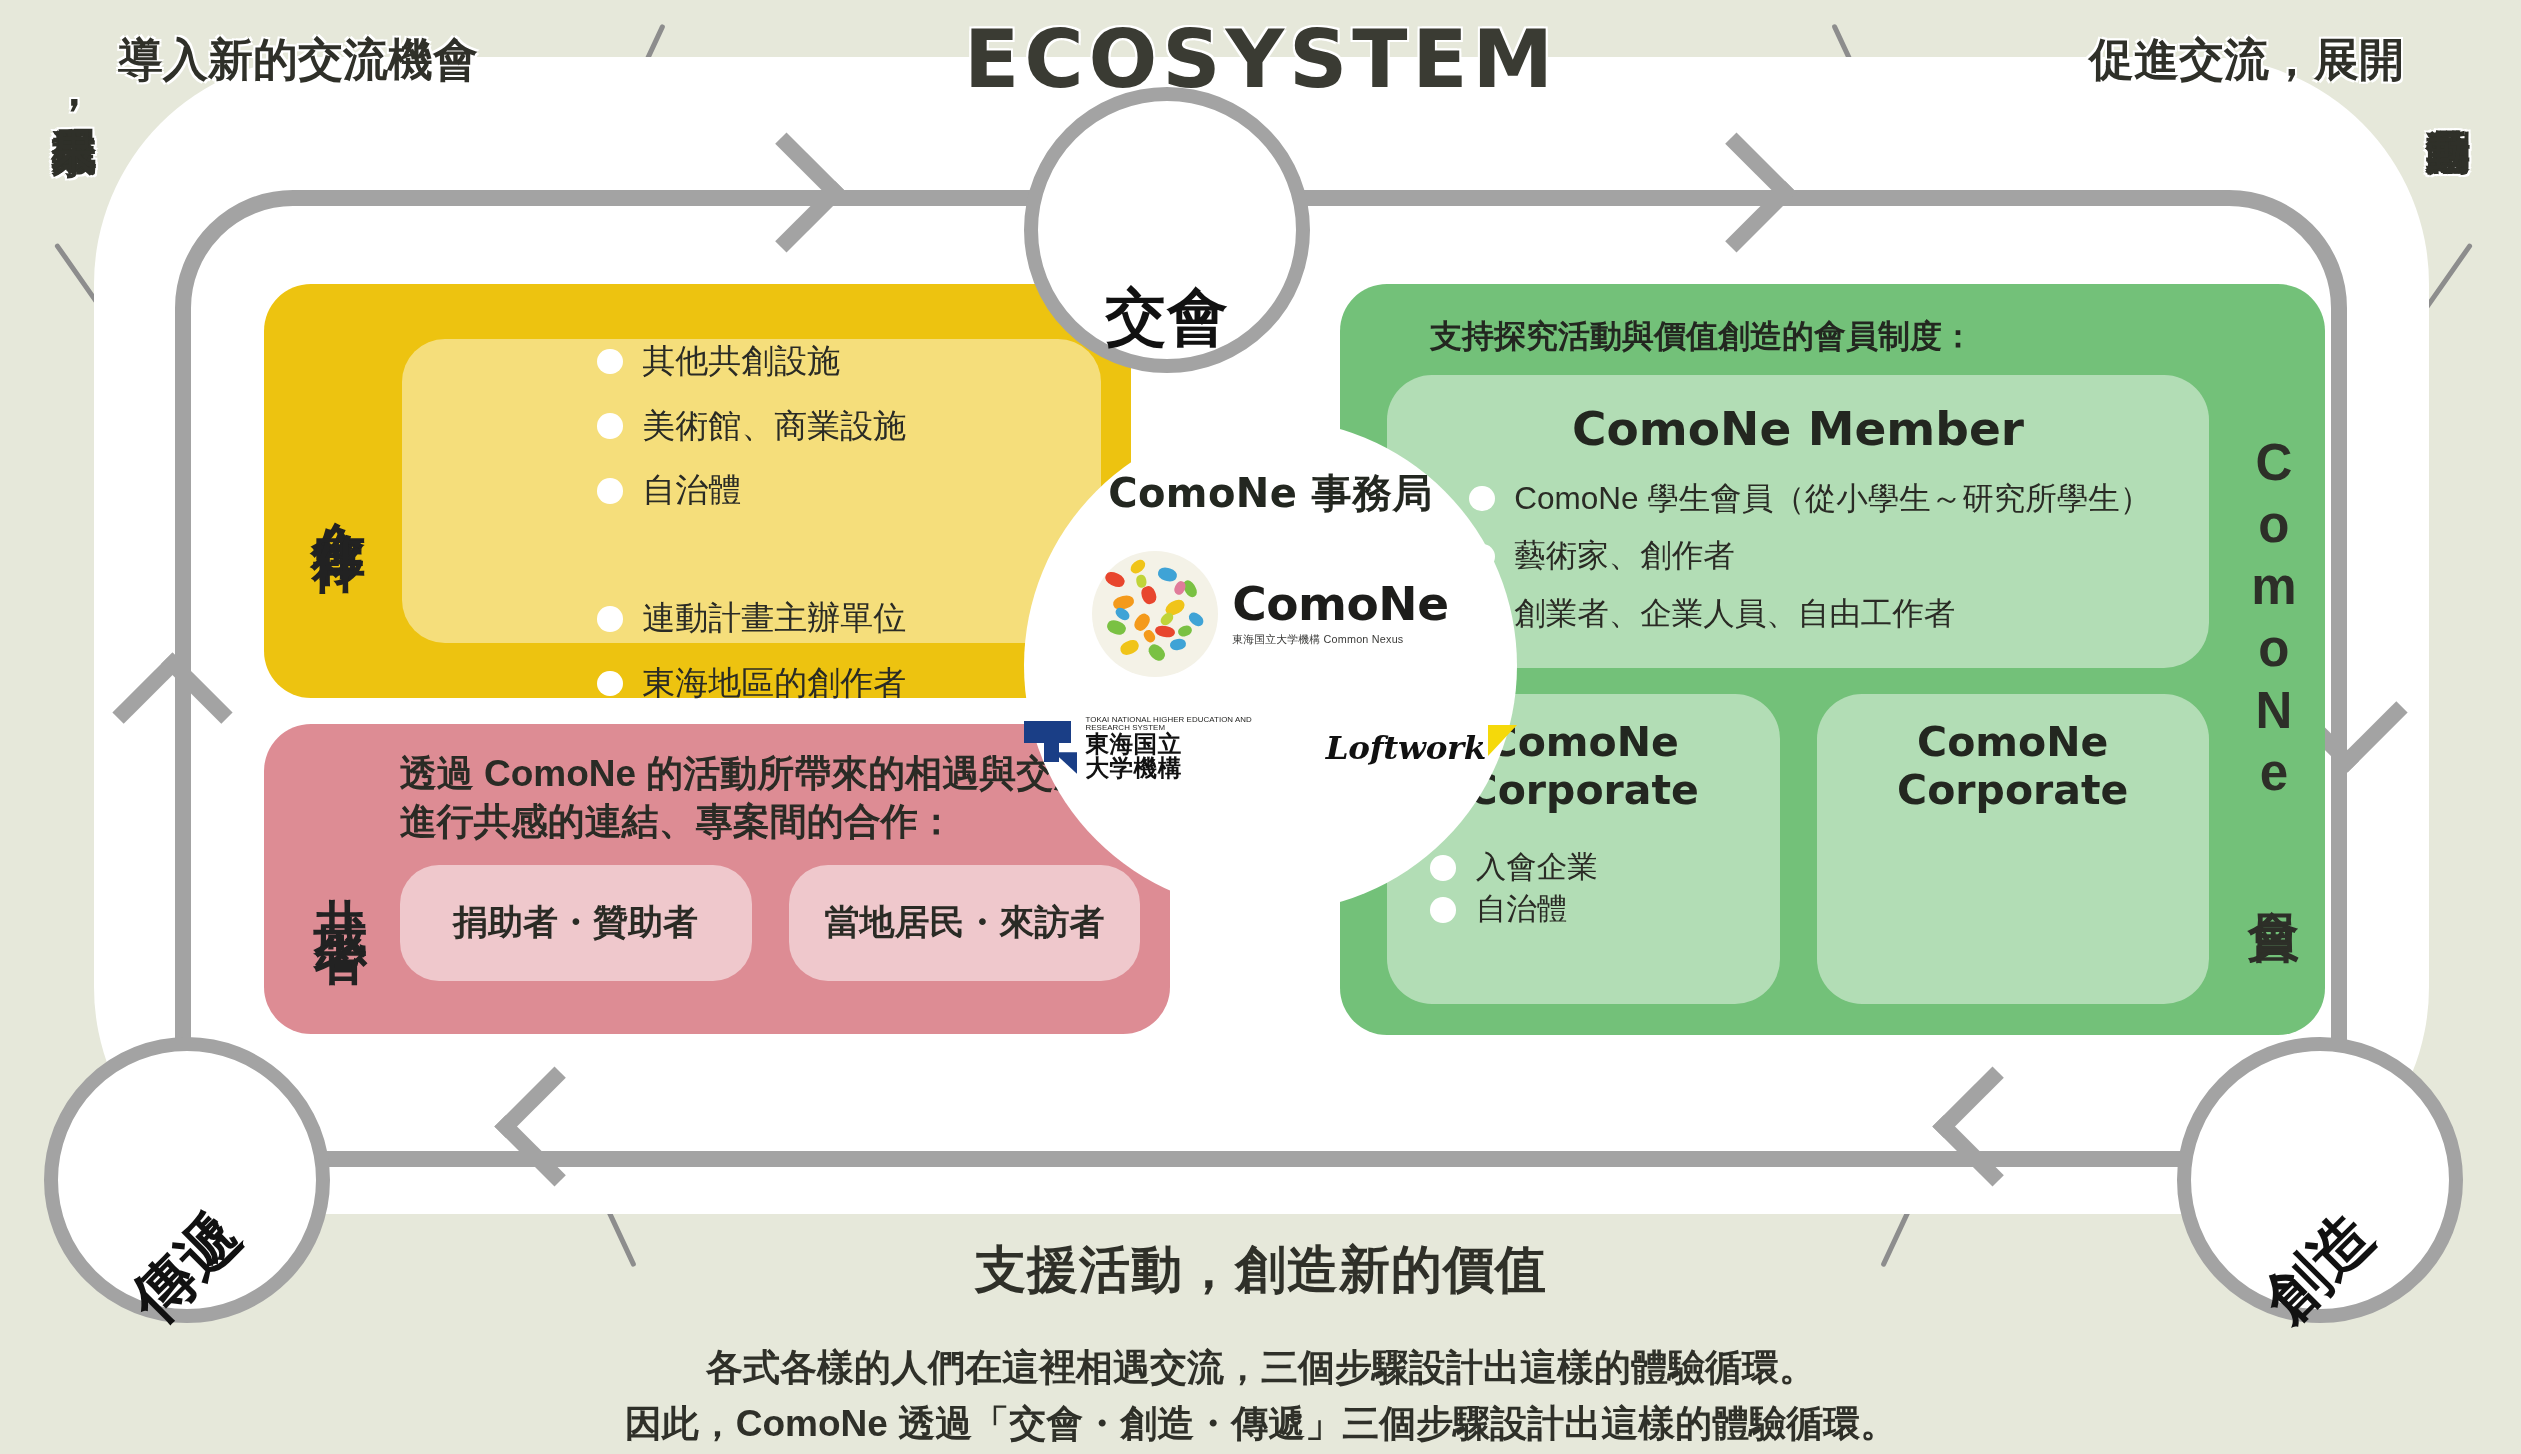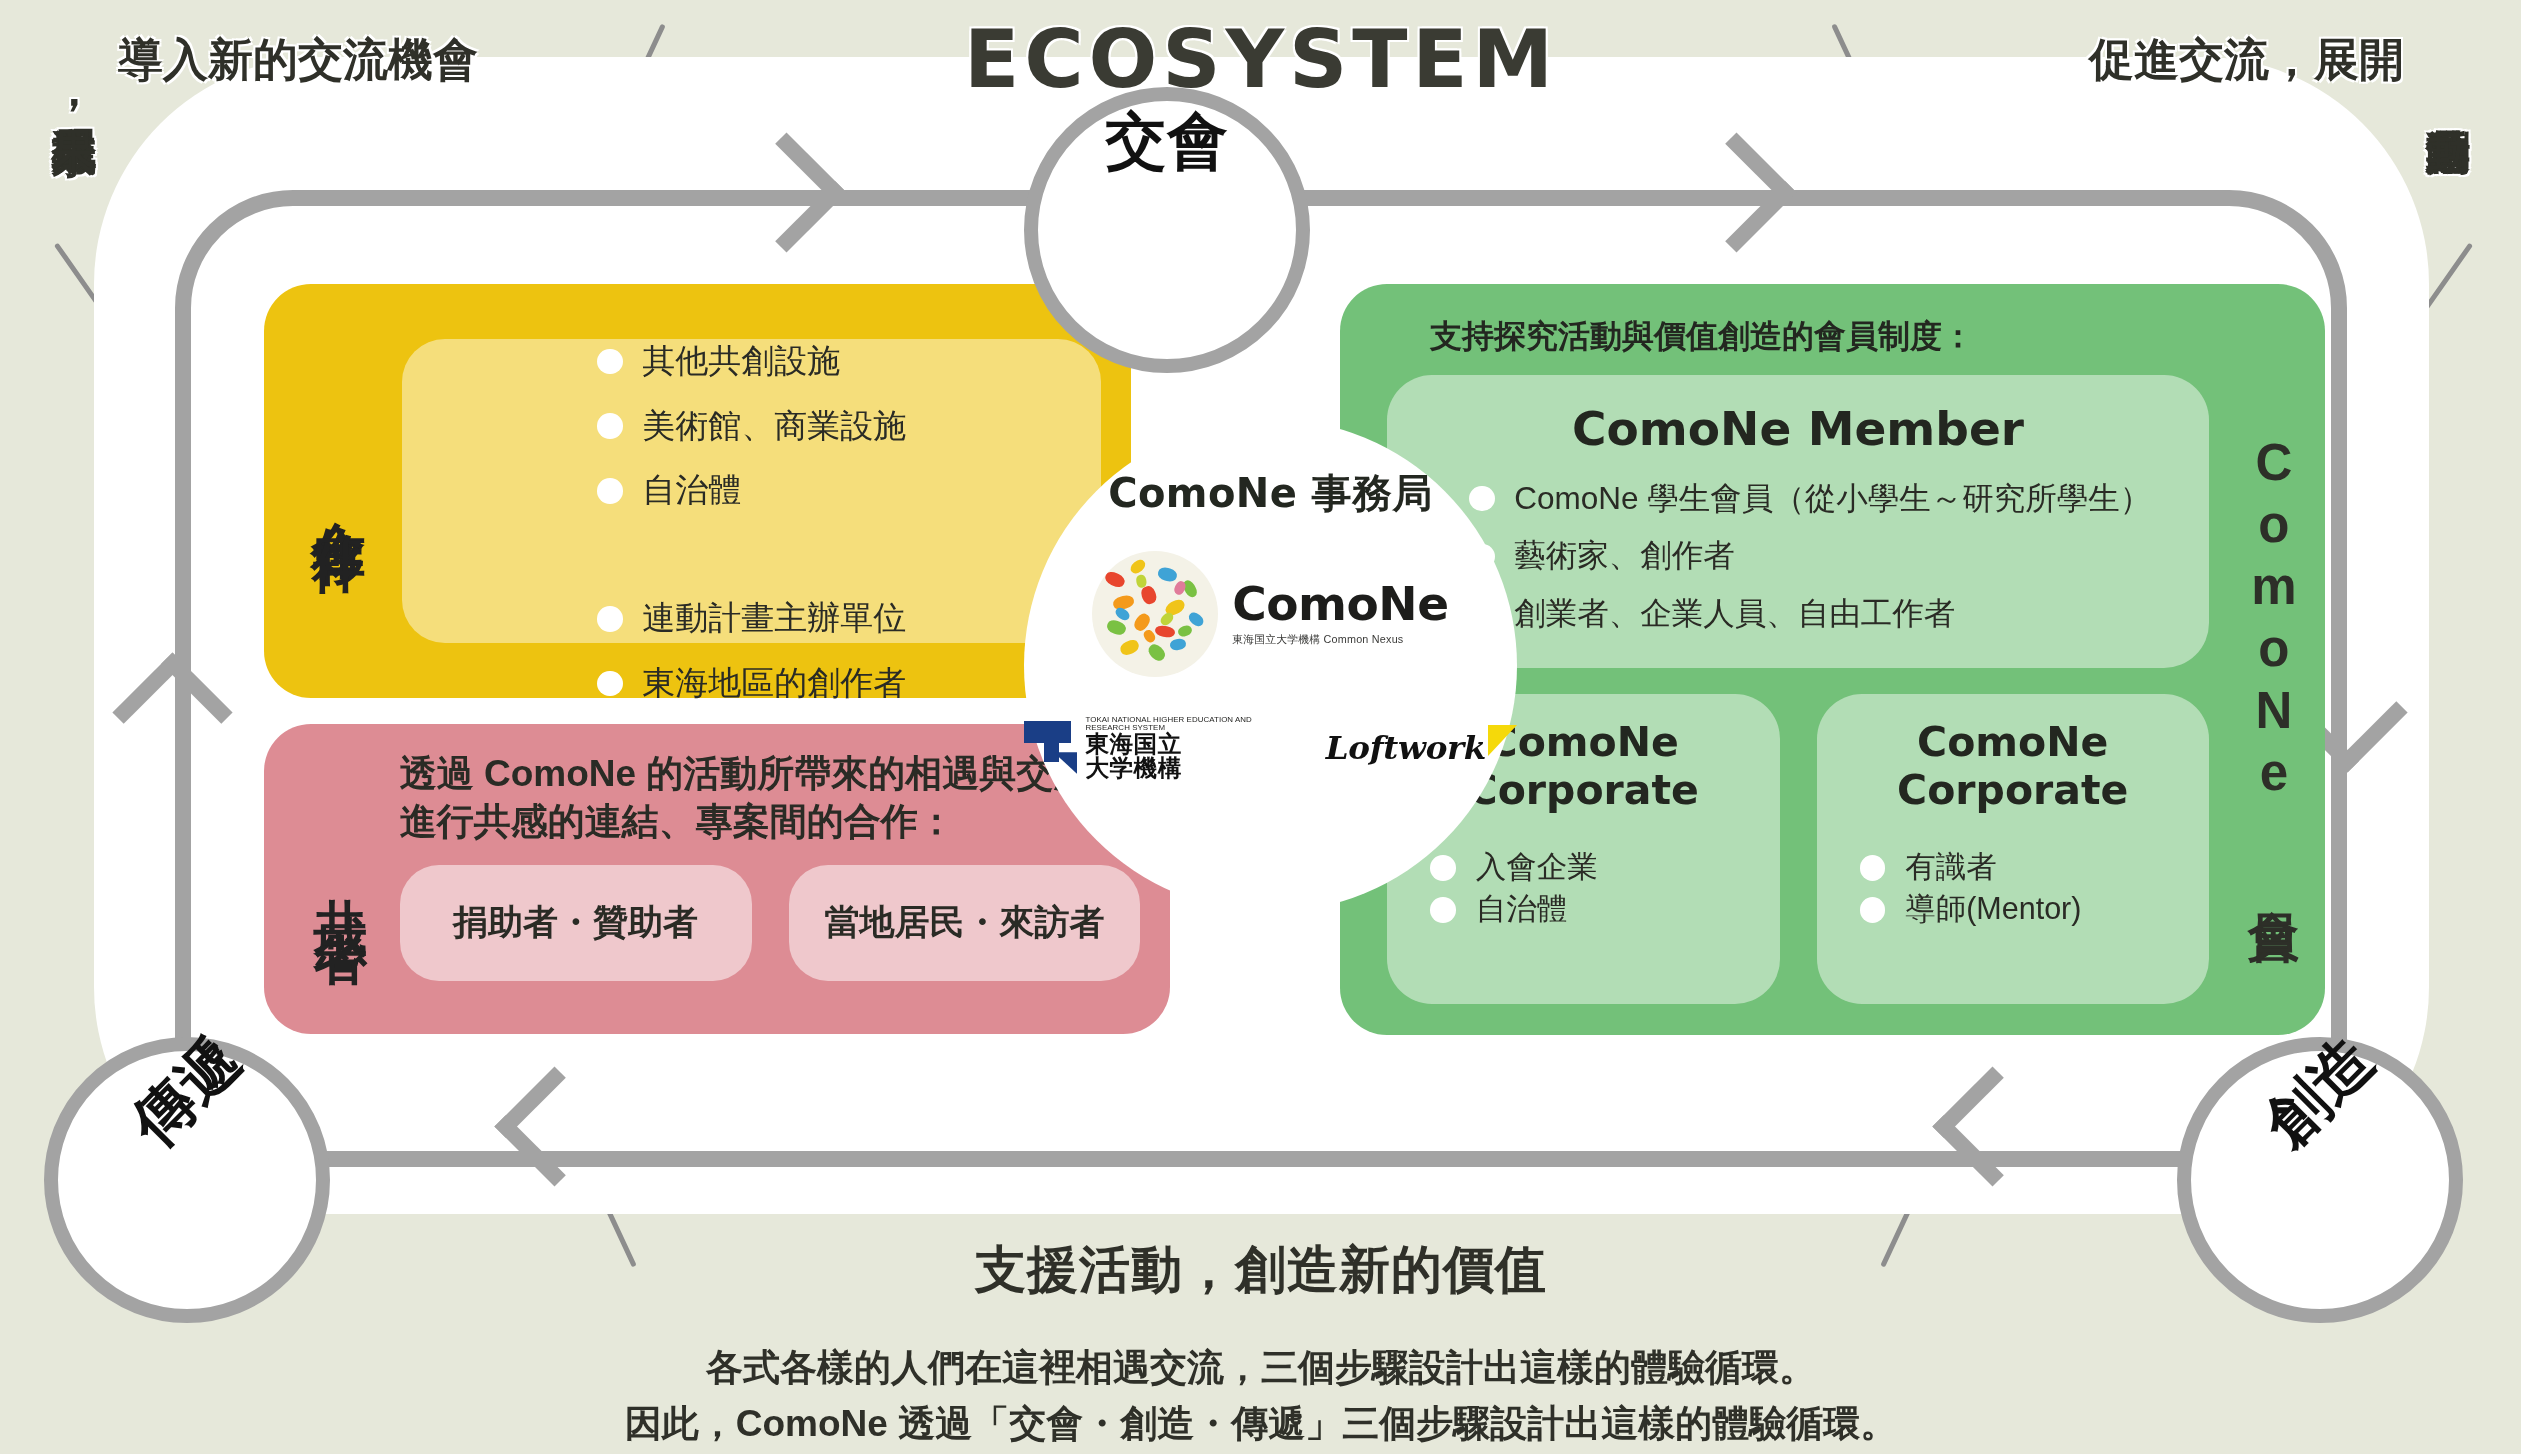--- a/index.html
+++ b/index.html
@@ -30,21 +30,21 @@
   .chev{position:absolute;width:85px;height:85px;border-top:16.7px solid #a3a3a3;border-right:16.7px solid #a3a3a3;box-sizing:border-box;}
   .chev.right{transform:rotate(45deg);}
   .chev.left{transform:rotate(-135deg);}
   .chev.down{transform:rotate(135deg);}
   .chev.up{transform:rotate(-45deg);}
 
   
   .node{
     position:absolute;border-radius:50%;background:#ffffff;
     border:14.8px solid #a3a3a3;box-sizing:border-box;
-    display:flex;align-items:flex-start;justify-content:center;
+    display:flex;align-items:flex-end;justify-content:center;
     color:#111;font-weight:bold;letter-spacing:.04em;
   }
   .node .lbl{font-size:61px;font-family:"DejaVu Sans",sans-serif;font-weight:900;white-space:nowrap;}
   #node-top{left:1024px;top:87px;width:286px;height:286px;}
   #node-bl{left:44px;top:1037px;width:286px;height:286px;}
   #node-br{left:2177px;top:1037px;width:286px;height:286px;}
   #node-bl .lbl,#node-br .lbl{transform:rotate(-45deg);}
 
   
   #ecosystem{
@@ -248,30 +248,20 @@
                 <span>入會企業</span>
               </div>
             <div class="bul">
                 <span class="dot"></span>
                 <span>自治體</span>
               </div>
           </div>
         </div>
         <div class="corp">
           <div class="corp-title">ComoNe Corporate</div>
-          <div class="corp-bullets">
-            <div class="bul">
-                <span class="dot"></span>
-                <span>有識者</span>
-              </div>
-            <div class="bul">
-                <span class="dot"></span>
-                <span>導師(Mentor)</span>
-              </div>
-          </div>
         </div>
       </div>
     </div>
     <div id="green-side-label">ComoNe 會員</div>
   </div>
 
   <div id="hub">
     <div id="hub-title">ComoNe 事務局</div>
     <div id="hub-logo">
       <div id="blob">

